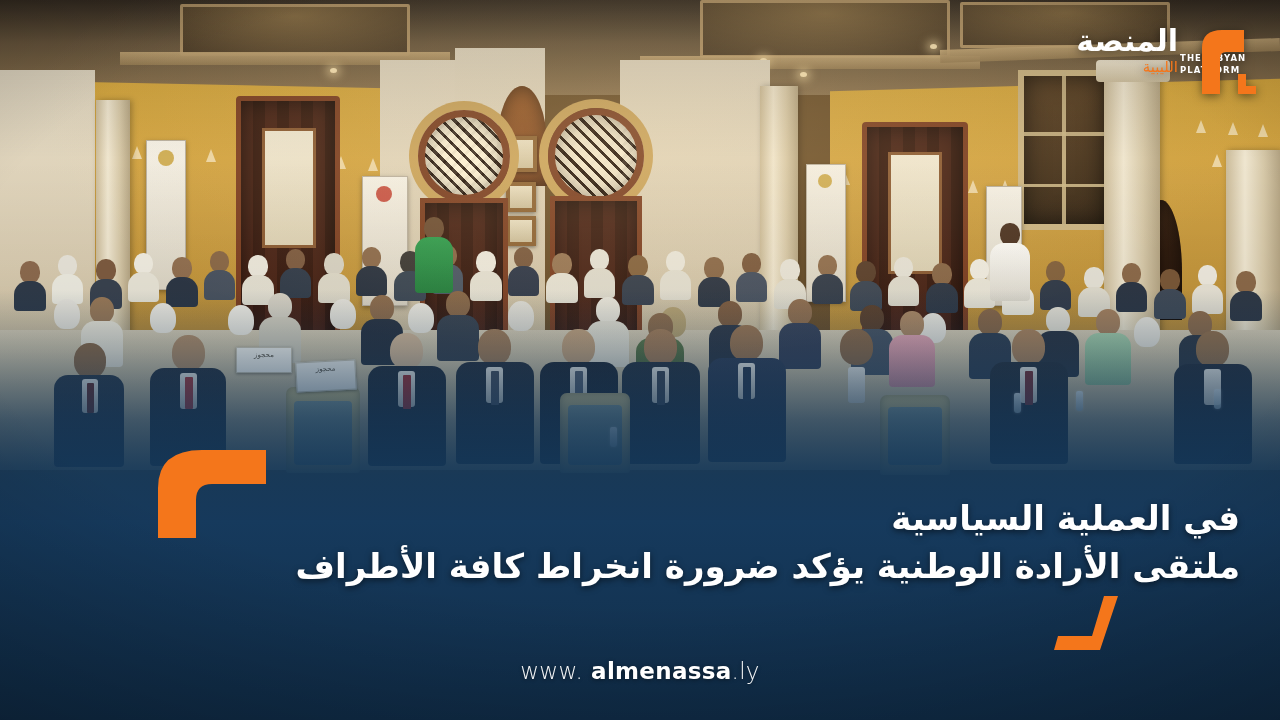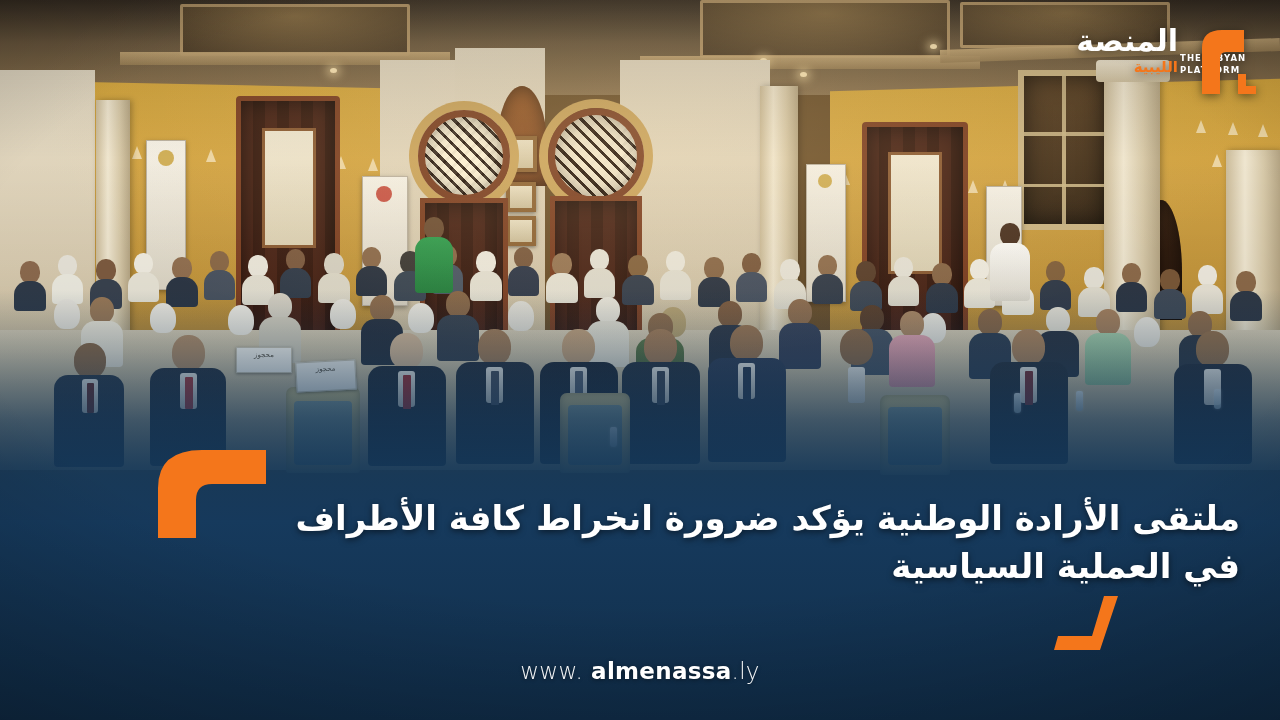--- a/index.html
+++ b/index.html
@@ -261,21 +261,21 @@
   }
   .logo-textblock {
     display:flex; flex-direction:column; align-items:flex-end;
     padding-top:8px;
   }
   .logo-ar-main {
     color:#ffffff; font-size:30px; font-weight:bold;
     line-height:1; direction:rtl; letter-spacing:-1px;
   }
   .logo-ar-sub {
-    color:#f4761b; font-size:15px; font-weight:bold;
+    color:#f4761b; font-size:15px; font-weight:normal;
     line-height:1.2; direction:rtl; margin-top:2px;
   }
   .logo-en {
     position:absolute; left:-2px; top:34px;
     color:#ffffff; font-size:8.5px; font-weight:bold;
     letter-spacing:1.1px; line-height:1.45;
     text-align:left; width:78px;
   }
   .logo-en span { display:block; }
   .logo-mark { position:relative; width:76px; height:80px; }
@@ -725,21 +725,21 @@
     </svg>
   </div>
 
   <div class="deco-ell">
     <svg viewBox="0 0 96 62" width="96" height="62" aria-hidden="true">
       <path d="M50 0 L64 0 L46 54 L0 54 L4 40 L38 40 Z" fill="#F4761B"></path>
     </svg>
   </div>
 
   <div class="headline">
+    <span class="ln">في العملية السياسية</span>
     <span class="ln">ملتقى الأرادة الوطنية يؤكد ضرورة انخراط كافة الأطراف</span>
-    <span class="ln">في العملية السياسية</span>
   </div>
 
   <div class="footer-url">
     <span class="thin">www.</span><span class="bold">almenassa</span><span class="thin">.ly</span>
   </div>
 
 </div>
 
 </body></html>

